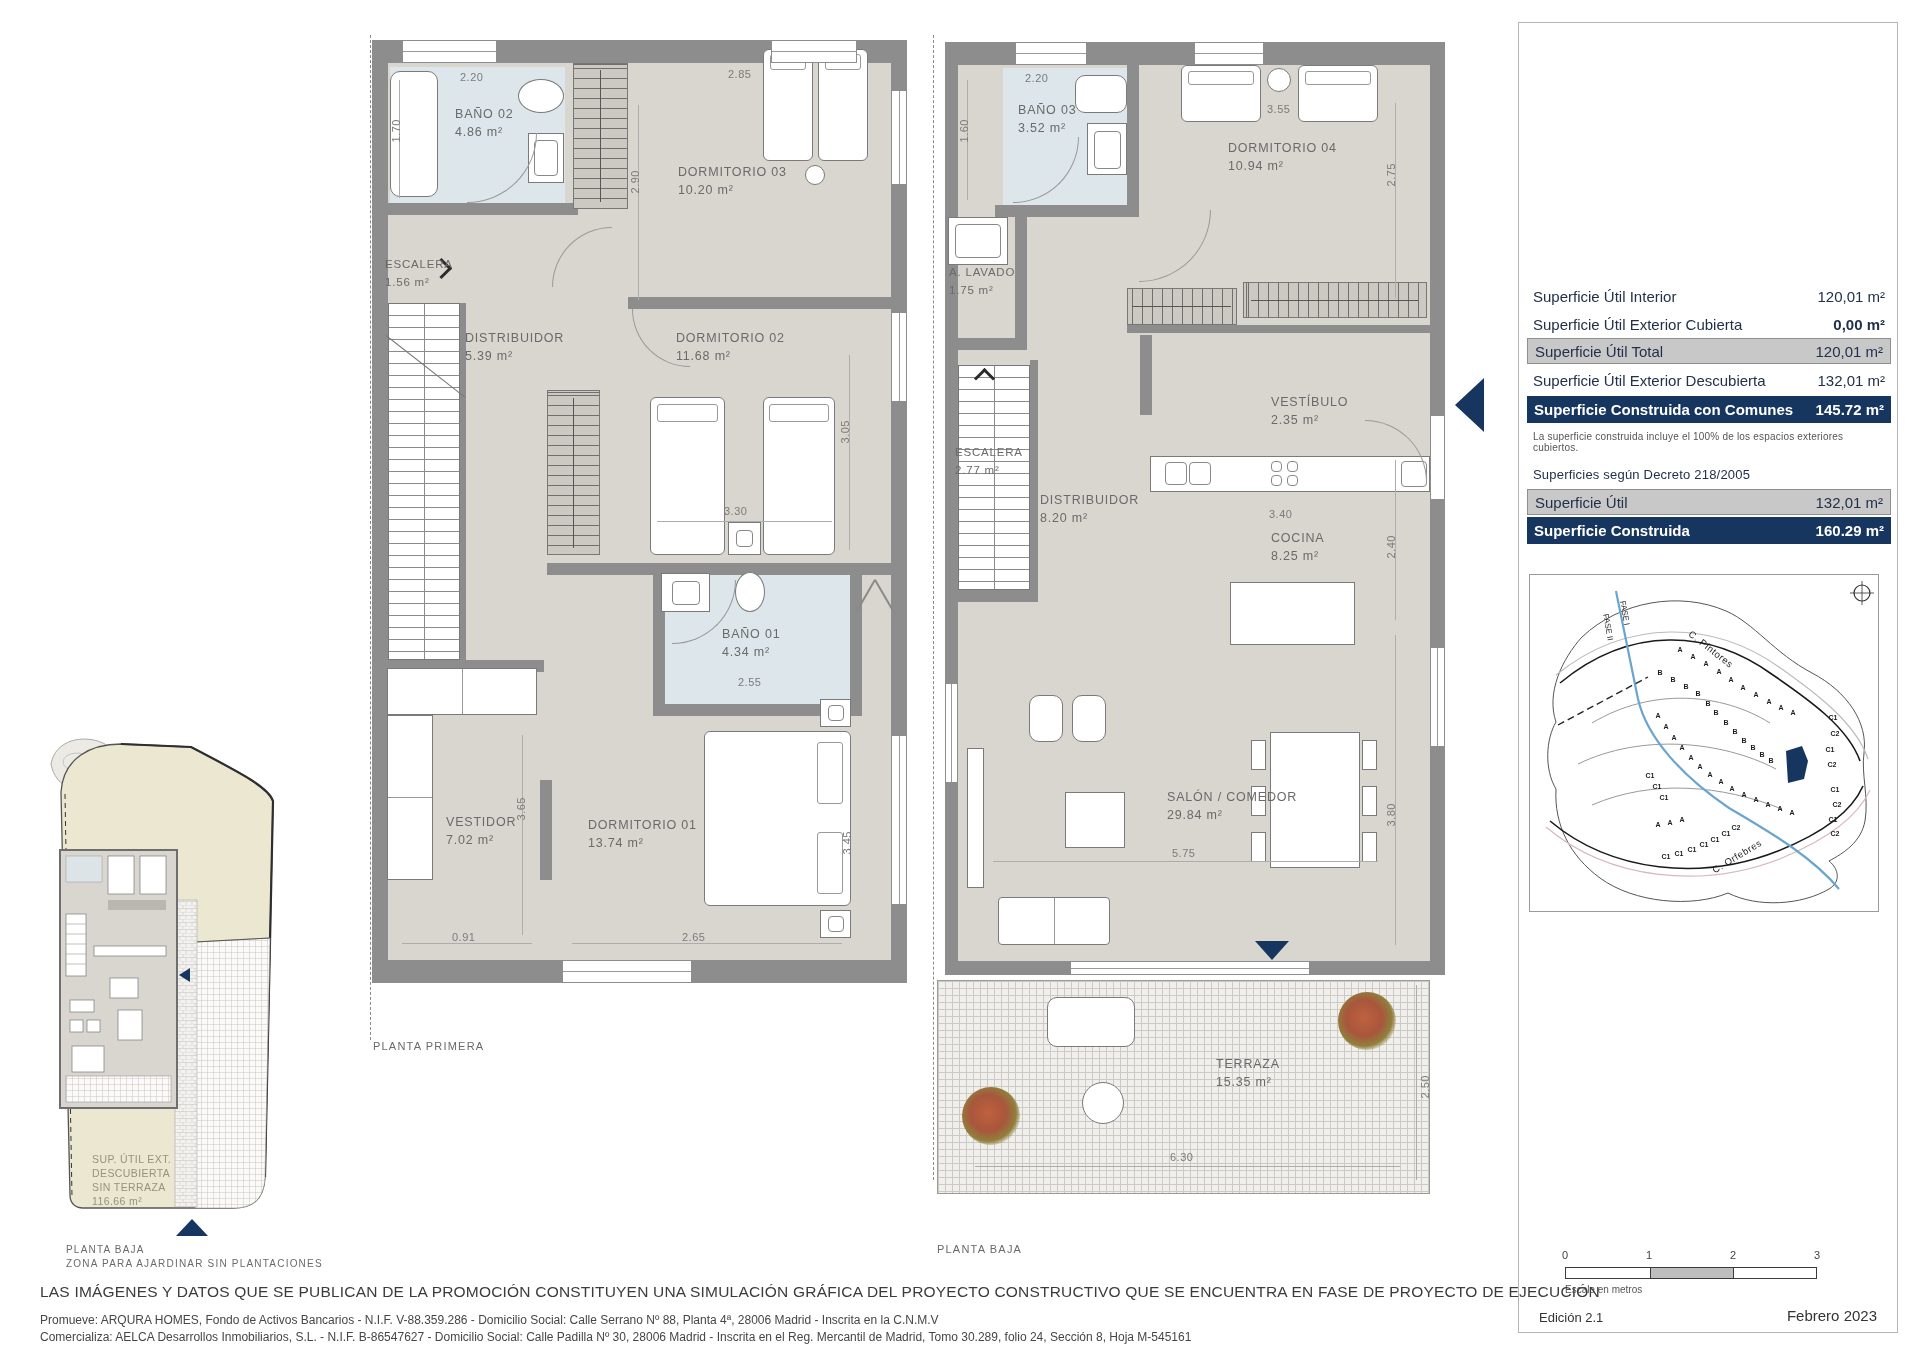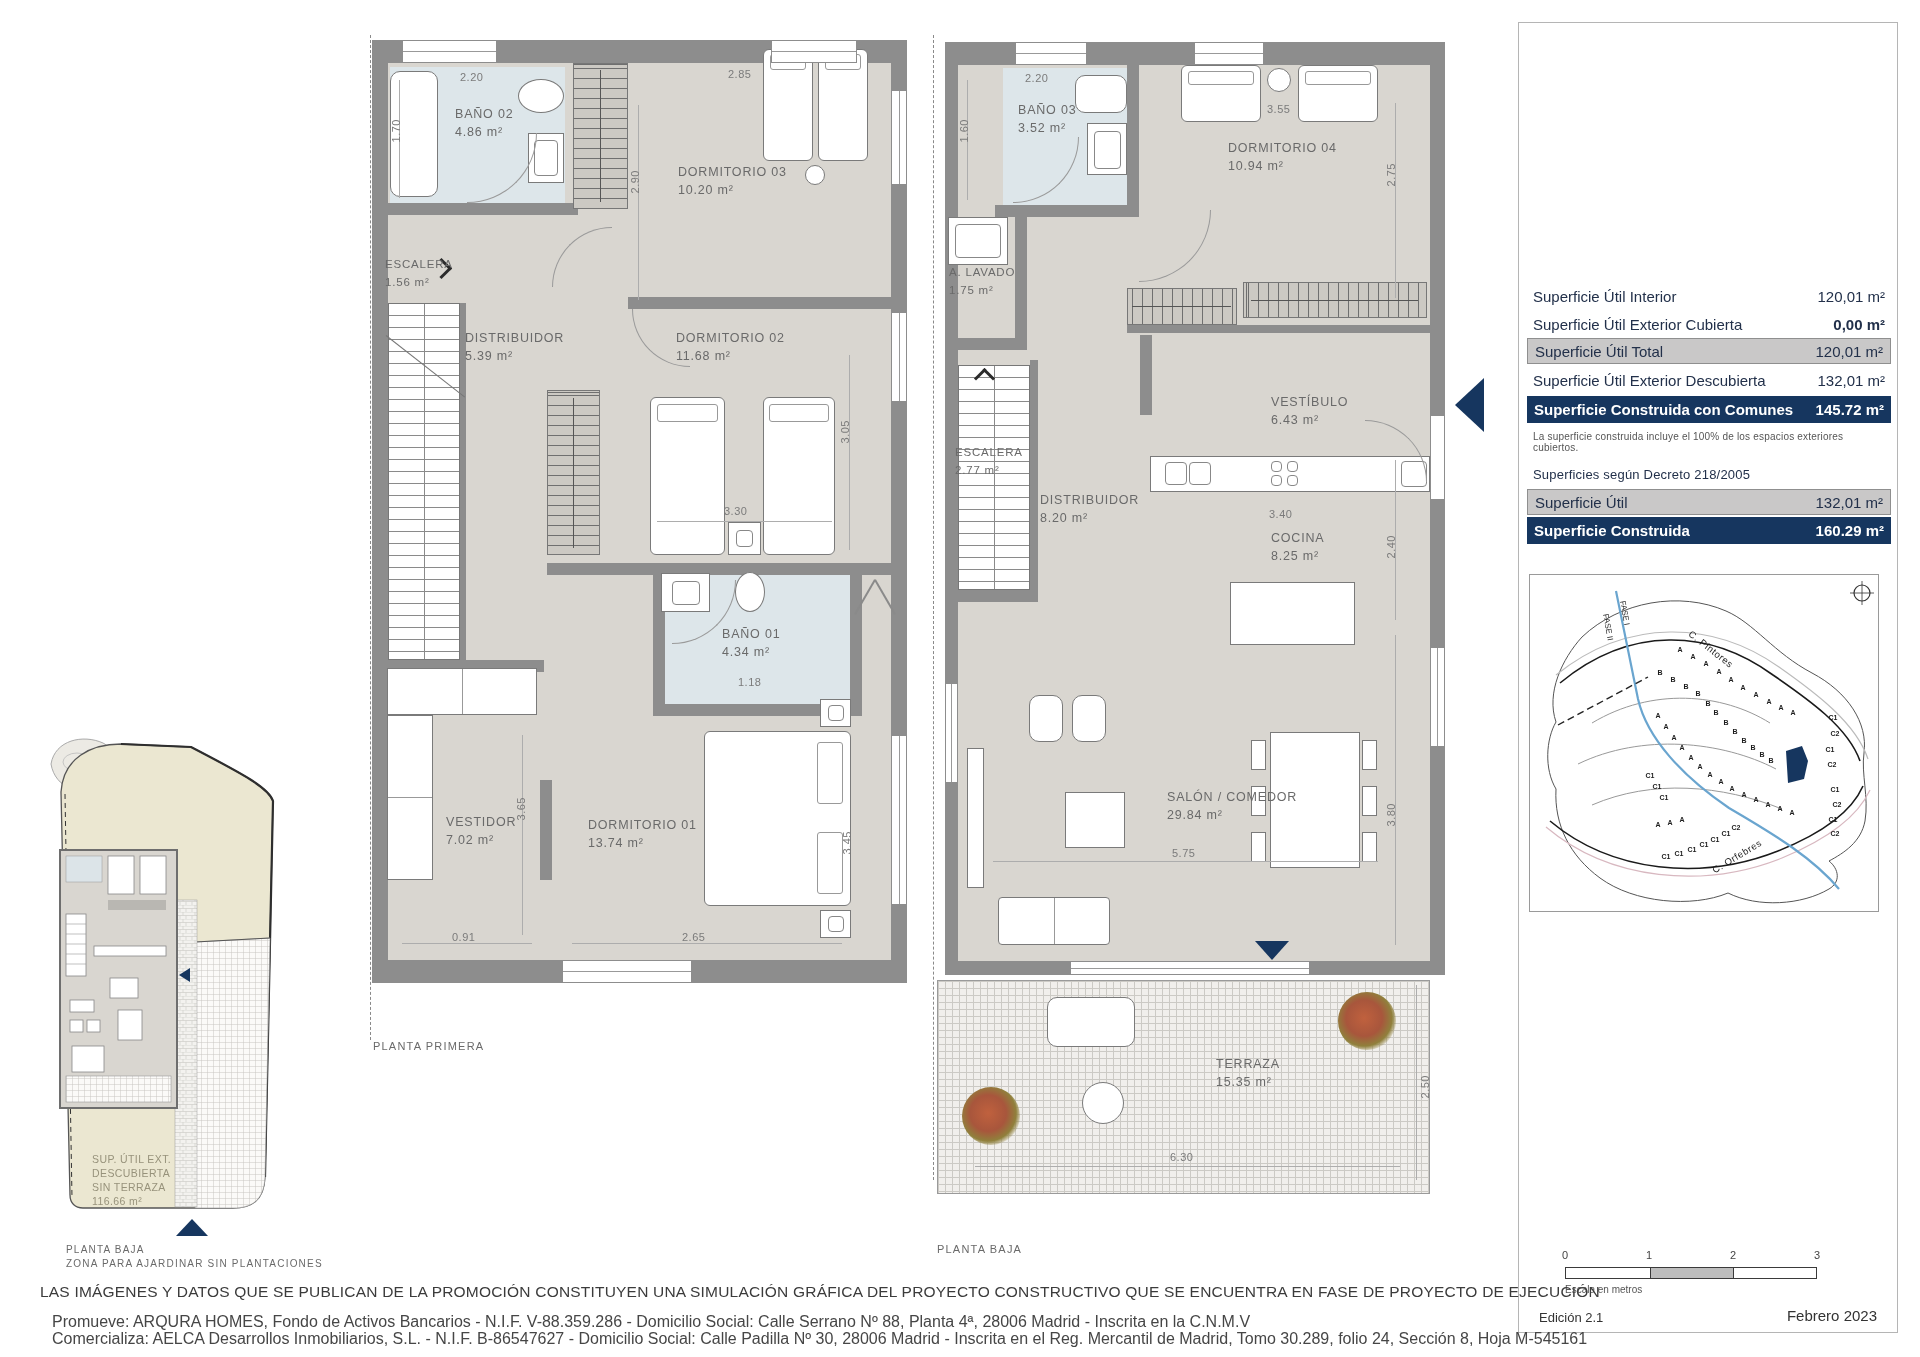--- a/index.html
+++ b/index.html
@@ -47,21 +47,21 @@
 .lot{position:absolute;font-size:7px;font-weight:bold;color:#1c1c1c;transform:translate(-50%,-50%);white-space:nowrap}
 .street{position:absolute;font-size:9.5px;color:#1c1c1c;letter-spacing:.6px;transform-origin:left center;white-space:nowrap}
 .fase{position:absolute;font-size:8px;color:#1c1c1c;transform-origin:left top;white-space:nowrap}
 #scalebar{position:absolute;left:46px;top:1244px;width:252px;height:12px;border:1px solid #3a3a3a;display:flex}
 #scalebar div{height:100%}
 .tick{position:absolute;width:16px;text-align:center;font-size:11px;color:#444;top:1226px}
 #scale-caption{position:absolute;left:46px;top:1261px;font-size:10px;color:#555}
 #edition{position:absolute;left:20px;top:1287px;font-size:13px;color:#333}
 #date{position:absolute;right:20px;top:1284px;font-size:15px;color:#333}
 .legal1{position:absolute;left:40px;top:1283px;font-size:15.5px;color:#3b3b3b;letter-spacing:.2px;white-space:nowrap}
-.legal2{position:absolute;left:52px;font-size:16px;color:#464646;white-space:nowrap}
+.legal2{position:absolute;left:40px;font-size:12px;color:#464646;white-space:nowrap}
 .sitelbl{position:absolute;left:92px;top:1152px;font-size:10.5px;line-height:14px;color:#97927b;letter-spacing:.4px}
 </style>
 </head>
 <body>
 
 <div class="dash-v" style="left:370px;top:35px;height:1005px"></div>
 <div class="dash-v" style="left:933px;top:35px;height:1145px"></div>
 
 <div class="plan" id="plan1" style="left:372px;top:35px;width:535px;height:1025px">
   <div class="fl" style="left:14px;top:26px;width:507px;height:901px"></div>
@@ -172,21 +172,21 @@
   <div class="rlbl" style="left:304px;top:294px">
       <div>DORMITORIO 02</div>
       <div>11.68 m²</div>
     </div>
   <div class="dim" style="left:352px;top:470px">3.30</div>
   <div class="dim vdim" style="left:467px;top:385px">3.05</div>
   <div class="rlbl" style="left:350px;top:590px">
       <div>BAÑO 01</div>
       <div>4.34 m²</div>
     </div>
-  <div class="dim" style="left:366px;top:641px">1.18</div>
+  <div class="dim" style="left:366px;top:641px">2.55</div>
   <div class="rlbl" style="left:74px;top:778px">
       <div>VESTIDOR</div>
       <div>7.02 m²</div>
     </div>
   <div class="dim vdim" style="left:143px;top:762px">3.65</div>
   <div class="dim" style="left:80px;top:896px">0.91</div>
   <div class="rlbl" style="left:216px;top:781px">
       <div>DORMITORIO 01</div>
       <div>13.74 m²</div>
     </div>
@@ -292,21 +292,21 @@
       <div>10.94 m²</div>
     </div>
   <div class="dim" style="left:332px;top:68px">3.55</div>
   <div class="dim vdim" style="left:450px;top:128px">2.75</div>
   <div class="rlbl" style="left:14px;top:228px;font-size:11.5px">
       <div>A. LAVADO</div>
       <div>1.75 m²</div>
     </div>
   <div class="rlbl" style="left:336px;top:358px">
       <div>VESTÍBULO</div>
-      <div>6.43 m²</div>
+      <div>2.35 m²</div>
     </div>
   <div class="rlbl" style="left:20px;top:408px;font-size:11.5px">
       <div>ESCALERA</div>
       <div>2.77 m²</div>
     </div>
   <div class="rlbl" style="left:105px;top:456px">
       <div>DISTRIBUIDOR</div>
       <div>8.20 m²</div>
     </div>
   <div class="rlbl" style="left:336px;top:494px">

